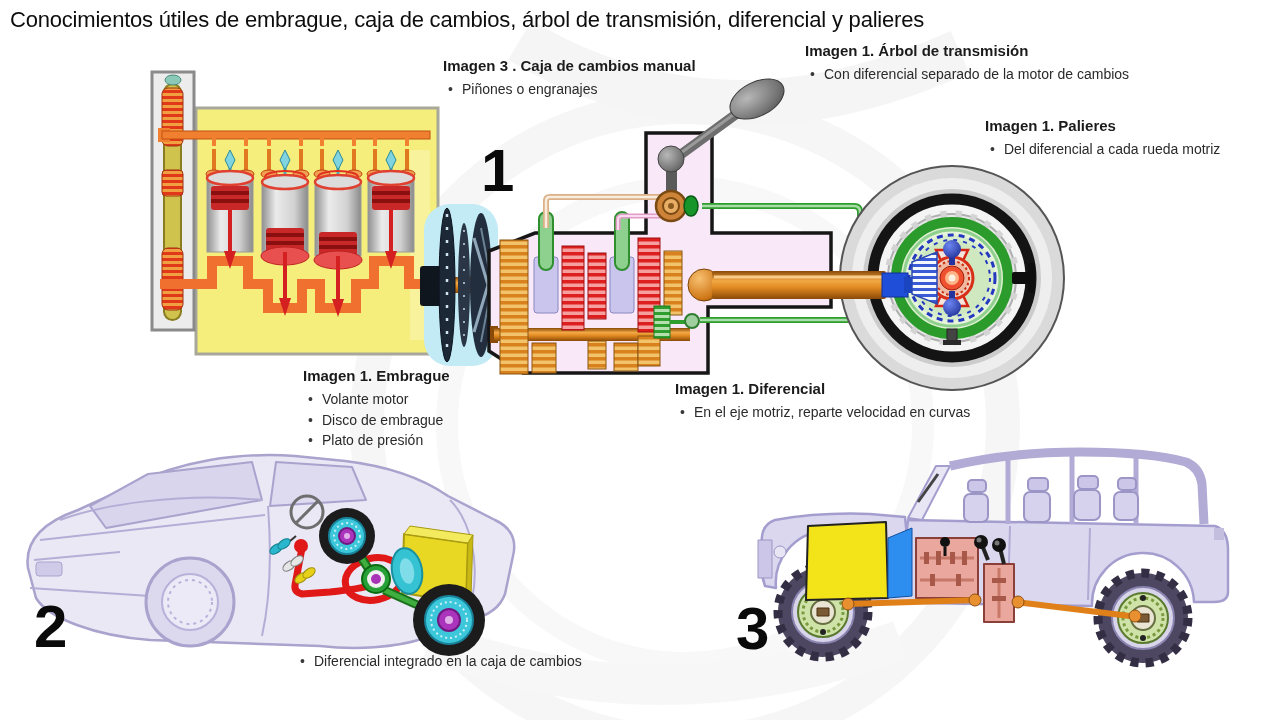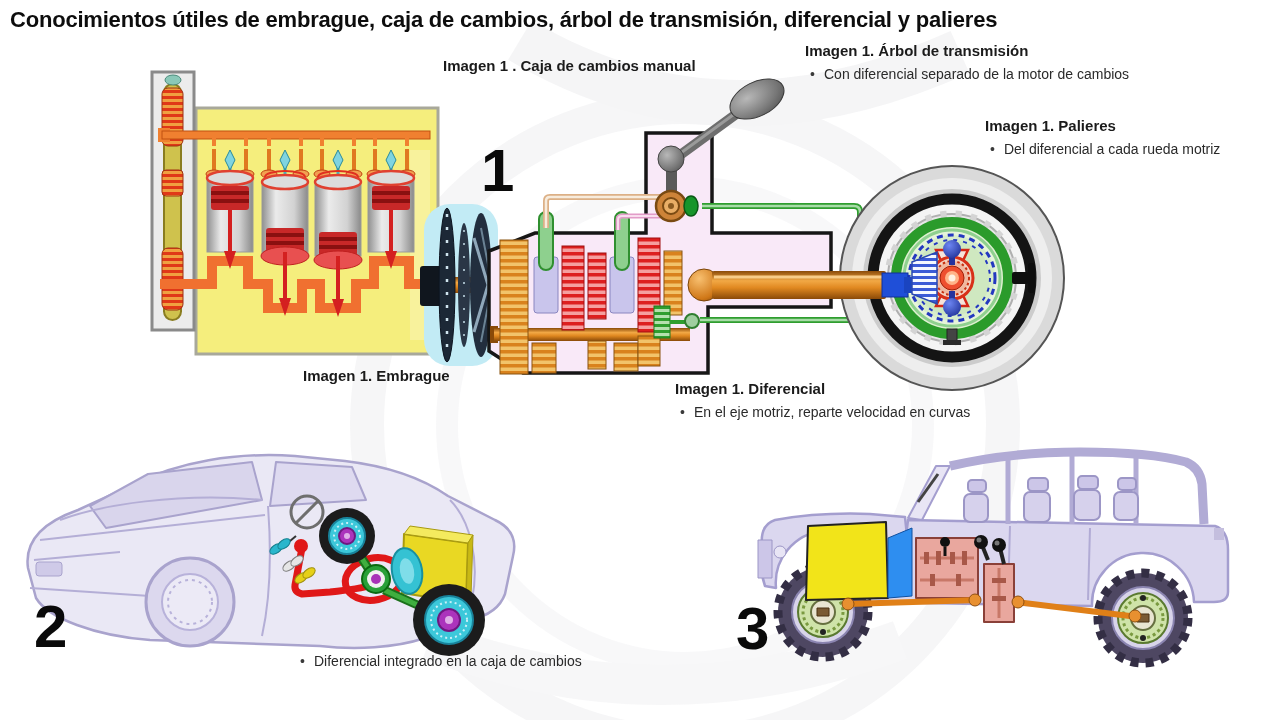--- a/index.html
+++ b/index.html
@@ -1,19 +1,19 @@
 <!DOCTYPE html>
 <html><head>
 <meta charset="utf-8">
 <style>
   html,body{margin:0;padding:0}
   body{width:1280px;height:720px;position:relative;overflow:hidden;background:#fff;
        font-family:"Liberation Sans",sans-serif}
   svg.canvas{position:absolute;left:0;top:0}
-  .title{position:absolute;left:10px;top:7px;font-size:22px;font-weight:700;color:#0d0d0d;
+  .title{position:absolute;left:10px;top:7px;font-size:22px;font-weight:400;color:#0d0d0d;
          letter-spacing:-0.2px;white-space:nowrap}
   .lbl{position:absolute}
   .lbl h3{margin:0;font-size:15px;font-weight:700;color:#1b1b1b;white-space:nowrap}
   .lbl ul{margin:5px 0 0;padding:0;list-style:none}
   .lbl li{position:relative;font-size:14px;color:#2a2a2a;padding-left:19px;line-height:20.5px;white-space:nowrap}
   .lbl li::before{content:"\2022";position:absolute;left:5px;color:#3a3a3a}
   .num{position:absolute;font-weight:700;color:#0a0a0a;font-size:60px;line-height:1}
   #lbl-gearbox{left:443px;top:57px}
   #lbl-driveshaft{left:805px;top:42px}
   #lbl-palieres{left:985px;top:117px}
@@ -362,41 +362,47 @@
       <line x1="1016" y1="602" x2="1138" y2="617" stroke="#e08018" stroke-width="6"></line>
       <circle cx="1018" cy="602" r="6" fill="#e89030" stroke="#905010"></circle>
       <circle cx="1135" cy="616" r="6" fill="#e89030" stroke="#905010"></circle>
     </g>
   </g>
 </svg>
 
 <div class="title">Conocimientos útiles de embrague, caja de cambios, árbol de transmisión, diferencial y palieres</div>
 
 <div class="lbl" id="lbl-gearbox">
-  <h3>Imagen 1 . Caja de cambios manual</h3>
-  <ul>
+  <h3>Imagen 3 . Caja de cambios manual</h3>
+  <ul>
+    <li>Piñones o engranajes</li>
   </ul>
 </div>
 
 <div class="lbl" id="lbl-driveshaft">
   <h3>Imagen 1. Árbol de transmisión</h3>
   <ul>
     <li>Con diferencial separado de la motor de cambios</li>
   </ul>
 </div>
 
 <div class="lbl" id="lbl-palieres">
   <h3>Imagen 1. Palieres</h3>
   <ul>
     <li>Del diferencial a cada rueda motriz</li>
   </ul>
 </div>
 
 <div class="lbl" id="lbl-clutch">
   <h3>Imagen 1. Embrague</h3>
+  <ul>
+    <li>Volante motor</li>
+    <li>Disco de embrague</li>
+    <li>Plato de presión</li>
+  </ul>
 </div>
 
 <div class="lbl" id="lbl-differential">
   <h3>Imagen 1. Diferencial</h3>
   <ul>
     <li>En el eje motriz, reparte velocidad en curvas</li>
   </ul>
 </div>
 
 <div class="lbl" id="lbl-car2">

